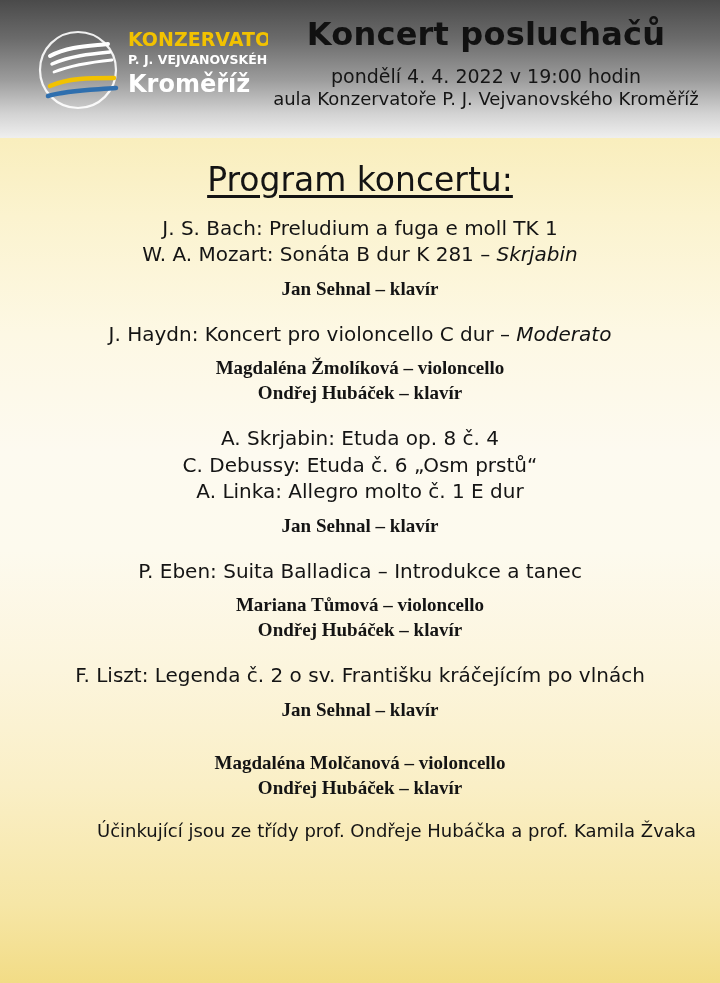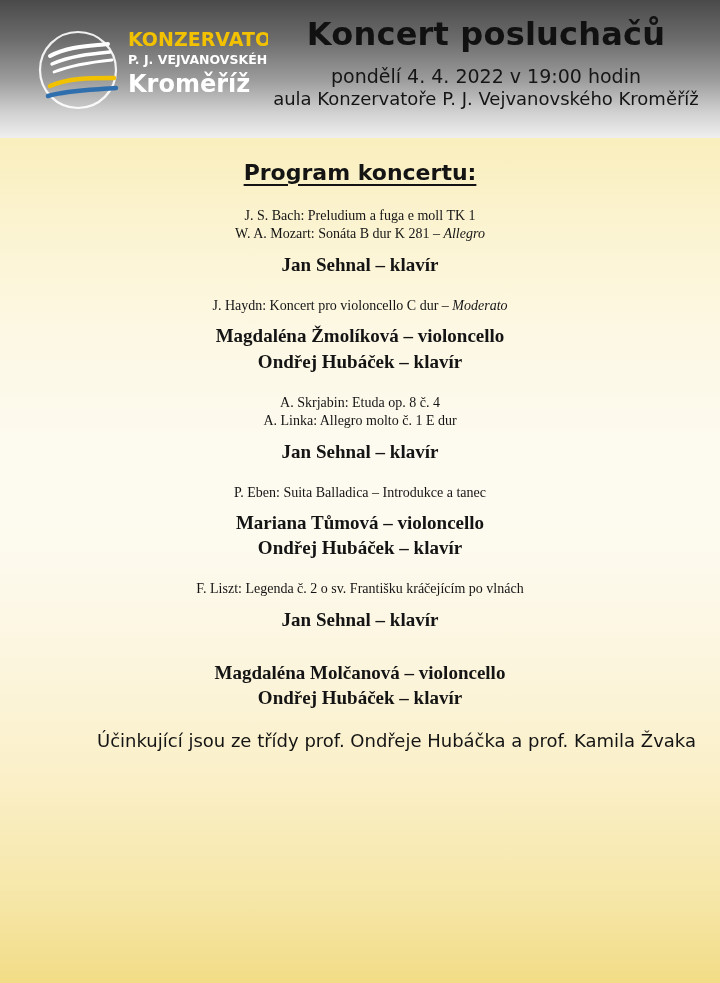--- a/index.html
+++ b/index.html
@@ -79,35 +79,34 @@
   }
 
   
   .program {
     padding: 22px 24px 8px 24px;
     text-align: center;
     color: #141414;
   }
 
   .program-heading {
-    font-size: 22px;
-    font-weight: bold;
+    font-size: 33px;
+    font-weight: normal;
     text-decoration: underline;
     text-underline-offset: 4px;
-    margin-bottom: 22px;
+    margin-bottom: 16px;
   }
 
   .block {
     margin-bottom: 20px;
   }
 
   .piece {
-    font-size: 14px;
+    font-size: 20px;
     line-height: 1.32;
-    font-family: Liberation Serif, serif;
   }
   .piece em {
     font-style: italic;
   }
   .performer {
     font-size: 19px;
     font-weight: bold;
     line-height: 1.32;
     font-family: Liberation Serif, serif;
   }
@@ -150,34 +149,35 @@
       <div class="concert-date">pondělí 4. 4. 2022 v 19:00 hodin</div>
       <div class="concert-venue">aula Konzervatoře P. J. Vejvanovského Kroměříž</div>
     </div>
   </div>
 
   <div class="program">
     <div class="program-heading">Program koncertu:</div>
 
     <div class="block">
       <div class="piece">J. S. Bach: Preludium a fuga e moll TK 1</div>
-      <div class="piece">W. A. Mozart: Sonáta B dur K 281 – <em>Allegro</em></div>
+      <div class="piece">W. A. Mozart: Sonáta B dur K 281 – <em>Skrjabin</em></div>
       <div class="gap-sm"></div>
       <div class="performer">Jan Sehnal – klavír</div>
     </div>
 
     <div class="block">
       <div class="piece">J. Haydn: Koncert pro violoncello C dur – <em>Moderato</em></div>
       <div class="gap-sm"></div>
       <div class="performer">Magdaléna Žmolíková – violoncello</div>
       <div class="performer">Ondřej Hubáček – klavír</div>
     </div>
 
     <div class="block">
       <div class="piece">A. Skrjabin: Etuda op. 8 č. 4</div>
+      <div class="piece">C. Debussy: Etuda č. 6 „Osm prstů“</div>
       <div class="piece">A. Linka: Allegro molto č. 1 E dur</div>
       <div class="gap-sm"></div>
       <div class="performer">Jan Sehnal – klavír</div>
     </div>
 
     <div class="block">
       <div class="piece">P. Eben: Suita Balladica – Introdukce a tanec</div>
       <div class="gap-sm"></div>
       <div class="performer">Mariana Tůmová – violoncello</div>
       <div class="performer">Ondřej Hubáček – klavír</div>

